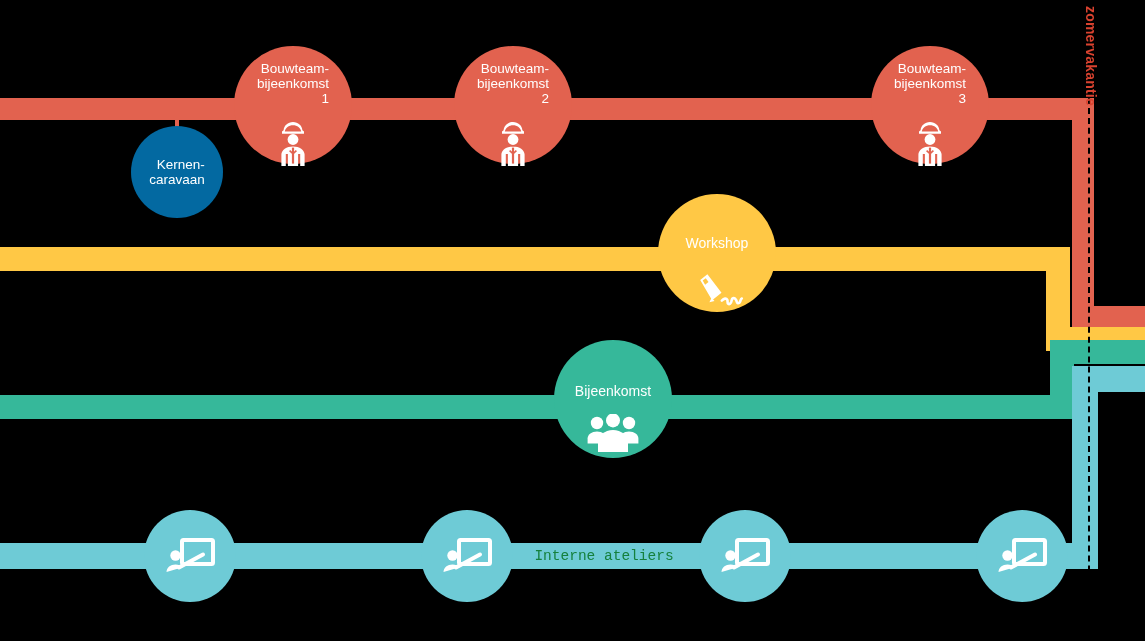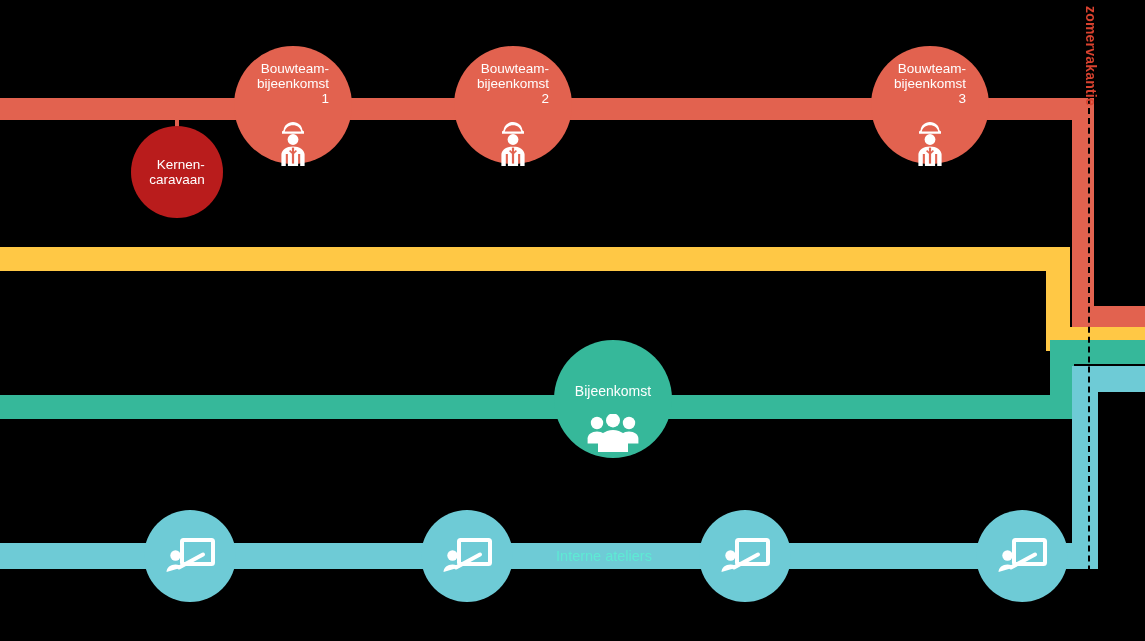--- a/index.html
+++ b/index.html
@@ -10,22 +10,22 @@
   .riser{position:absolute;}
 
   .node{position:absolute;border-radius:50%;display:flex;flex-direction:column;
         align-items:center;justify-content:flex-start;color:#fff;text-align:right;
         box-sizing:border-box;}
   .node .lbl{white-space:pre-line;line-height:1.12;}
   .node .ico{position:absolute;left:50%;transform:translateX(-50%);}
 
   .stem{position:absolute;}
 
-  .railtext{position:absolute;color:#5eead4;font-size:14.5px;white-space:nowrap;
-            transform:translate(-50%,-50%);}
+  .railtext{position:absolute;color:#15803d;font-size:14.5px;white-space:nowrap;
+            transform:translate(-50%,-50%);font-family:Liberation Mono, monospace;}
 
   .vtext{position:absolute;color:#d9422f;font-size:14px;font-weight:700;
          writing-mode:vertical-rl;letter-spacing:.2px;white-space:nowrap;}
 
   .dashline{position:absolute;border-left:2px dashed #000;}
   svg{display:block;}
 </style>
 </head>
 <body>
 
@@ -43,21 +43,21 @@
   <div class="riser" style="left:1046px;top:327px;width:99px;height:24px;background:#ffc845;"></div>
 
   <div class="bar" style="left:0;top:395px;width:1070px;height:24px;background:#36b89a;"></div>
   <div class="riser" style="left:1050px;top:340px;width:24px;height:79px;background:#36b89a;"></div>
   <div class="riser" style="left:1050px;top:340px;width:95px;height:24px;background:#36b89a;"></div>
 
   <div class="bar" style="left:0;top:543px;width:1098px;height:26px;background:#6ecbd6;"></div>
   <div class="riser" style="left:1072px;top:366px;width:26px;height:203px;background:#6ecbd6;"></div>
   <div class="riser" style="left:1072px;top:366px;width:73px;height:26px;background:#6ecbd6;"></div>
 
-  <div class="node" style="left:131px;top:126px;width:92px;height:92px;background:#b91c1c;justify-content:center;">
+  <div class="node" style="left:131px;top:126px;width:92px;height:92px;background:#0369a1;justify-content:center;">
     <div class="lbl" style="font-size:13.5px;">Kernen-
 caravaan</div>
   </div>
 
   <div class="node" style="left:234px;top:46px;width:118px;height:118px;background:#e2624f;padding-top:15px;">
     <div class="lbl" style="font-size:13.5px;">Bouwteam-
 bijeenkomst
 1</div>
     <span class="ico" style="top:74px;">
       <svg width="40" height="46" viewBox="0 0 40 46" fill="#fff">
@@ -93,20 +93,31 @@
       <svg width="40" height="46" viewBox="0 0 40 46" fill="#fff">
         <path d="M20 2c-5.2 0-9 3.6-9.4 8.3L9 11.6v2.1h22v-2.1l-1.6-1.3C29 5.6 25.2 2 20 2zm-8.2 9.6c.6-3.6 3.9-6.3 8.2-6.3s7.6 2.7 8.2 6.3H11.8z"></path>
         <circle cx="20" cy="19.5" r="5.4"></circle>
         <path d="M20 26.4c-6.4 0-11.6 3.5-11.6 8.2V46h4.4V34.1h2.1V46h10.2V34.1h2.1V46h4.4V34.6c0-4.7-5.2-8.2-11.6-8.2z"></path>
         <path d="M18.9 27.6h2.2v16h-2.2z" fill="#e2624f"></path>
         <path d="M16.6 30.6l3.4 3.1 3.4-3.1" fill="none" stroke="#e2624f" stroke-width="1.6"></path>
       </svg>
     </span>
   </div>
 
+  <div class="node" style="left:658px;top:194px;width:118px;height:118px;background:#ffc845;padding-top:42px;">
+    <div class="lbl" style="font-size:14px;">Workshop</div>
+    <span class="ico" style="top:72px;left:52%;">
+      <svg width="56" height="40" viewBox="0 0 56 40" fill="#fff">
+        <path d="M30.5 26.8L16.4 8.2 9.2 13.9l11.9 20.3 9.4-7.4z"></path>
+        <path d="M20.6 31.8l-2.2 4.4 5.1-1.3-2.9-3.1z"></path>
+        <path d="M14.8 12.2l-3.1 2.4 2.4 4.1 3.4-2.7-2.7-3.8z" fill="#ffc845"></path>
+        <path d="M30.8 34.6c2.3-2.4 4.5-2.6 5.4-.9.9 1.7-.3 3.5 1.1 4.2 1.2.6 2.3-.6 2.9-2 .6-1.5.3-3 1.7-3.6 1.3-.6 2.6.4 3.3 1.8.5 1.1.4 2.4 1.4 2.9 1 .5 2.1-.3 2.6-1.5.5-1.2.4-2.6 1.6-3" fill="none" stroke="#fff" stroke-width="2.6" stroke-linecap="round"></path>
+      </svg>
+    </span>
+  </div>
 
   <div class="node" style="left:554px;top:340px;width:118px;height:118px;background:#36b89a;padding-top:44px;">
     <div class="lbl" style="font-size:14px;">Bijeenkomst</div>
     <span class="ico" style="top:74px;">
       <svg width="58" height="38" viewBox="0 0 58 38" fill="#fff">
         <circle cx="13" cy="9" r="6.2"></circle>
         <circle cx="29" cy="6.4" r="7"></circle>
         <circle cx="45" cy="9" r="6.2"></circle>
         <path d="M13 17.6c-5.2 0-9.4 3-9.4 6.9v5.1h18.8v-5.1c0-3.9-4.2-6.9-9.4-6.9z"></path>
         <path d="M45 17.6c-5.2 0-9.4 3-9.4 6.9v5.1h18.8v-5.1c0-3.9-4.2-6.9-9.4-6.9z"></path>

